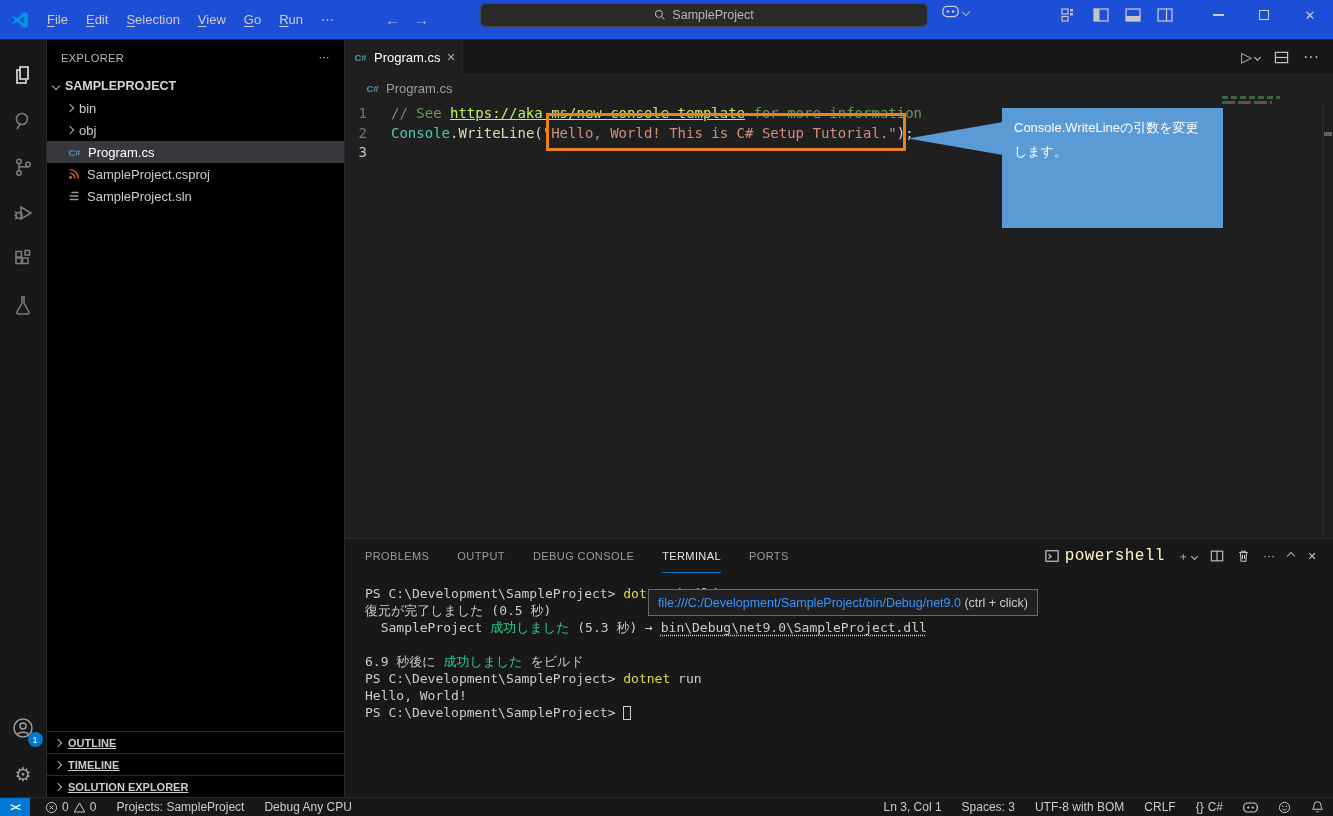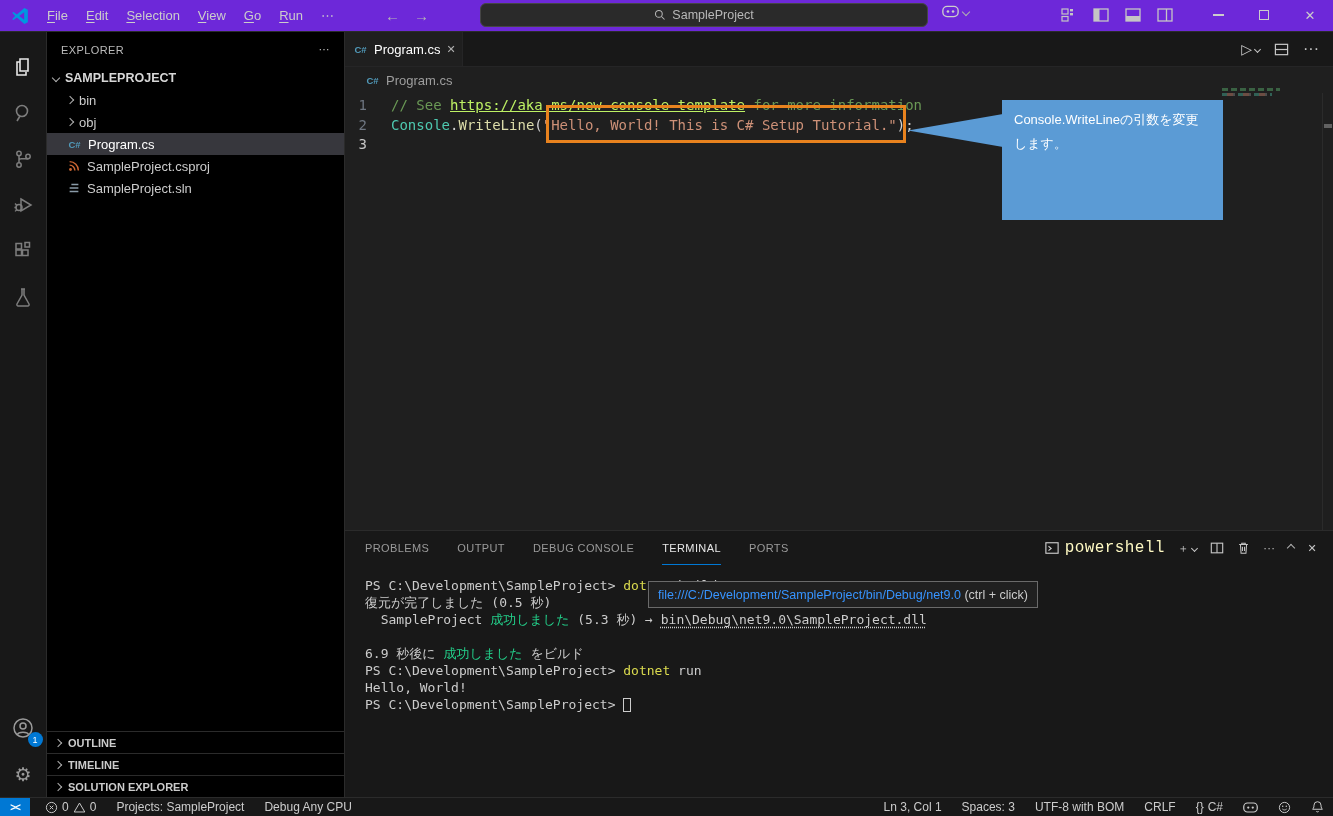--- a/index.html
+++ b/index.html
@@ -1,21 +1,21 @@
 <!DOCTYPE html>
 <html><head>
 <meta charset="utf-8">
 <style>
   * { box-sizing: border-box; margin: 0; padding: 0; }
   html,body { width:1333px; height:816px; overflow:hidden; background:#1f1f1f;
     font-family:"Liberation Sans", sans-serif; color:#cccccc; }
   .window { width:1333px; height:816px; display:flex; flex-direction:column; }
 
   
-  .titlebar { height:32px; background:#6d28d9; display:flex; align-items:center;
+  .titlebar { height:40px; background:#1d4ed8; display:flex; align-items:center;
     position:relative; flex:0 0 auto; border-bottom:1px solid #2b2b2b; font-size:13px;text-align:center; }
   .vslogo { width:20px; height:20px; margin:0 8px 0 10px; flex:0 0 auto; }
   .menus { display:flex; align-items:center; }
   .menu { padding:4px 9px; color:#cccccc; border-radius:4px; cursor:default; }
   .menu u { text-decoration:underline; text-underline-offset:2px; }
   .nav { margin-left:42px; display:flex; gap:14px; font-size:15px; color:#b6b6b6; }
   .searchbox { position:absolute; left:480px; top:3px; width:448px; height:24px;
     background:#2a2a2a; border:1px solid #454545; border-radius:6px; display:flex;
     align-items:center; justify-content:center; gap:6px; color:#b8b8b8; font-size:12.5px; }
   .copilot { position:absolute; left:942px; top:5px; display:flex; align-items:center; gap:4px; }
@@ -52,21 +52,21 @@
   .trow.selected { background:#37373d; color:#ffffff; }
   .trow .fname { white-space:nowrap; }
   .root-label { font-weight:bold; color:#d7d7d7; font-size:12.5px; }
   .chev { display:inline-block; width:6px; height:6px; border-right:1.3px solid #b0b0b0;
     border-bottom:1.3px solid #b0b0b0; flex:0 0 auto; }
   .chev.right { transform:rotate(-45deg); }
   .chev.down  { transform:rotate(45deg); }
   .chev.up    { transform:rotate(-135deg); }
   .cs-icon { width:15px; height:15px; color:#519aba; font-weight:bold; font-size:9.5px;
     display:flex; align-items:center; justify-content:center; flex:0 0 auto; }
-  .sections { flex:0 0 auto; }
+  .sections { flex:0 0 auto;text-decoration:underline; }
   .section { height:22px; display:flex; align-items:center; gap:7px; padding-left:8px;
     border-top:1px solid #2b2b2b; font-size:11px; font-weight:bold; color:#cccccc; }
 
   
   .editorcol { flex:1; display:flex; flex-direction:column; min-width:0; }
   .editor-wrap { height:498px; position:relative; background:#1f1f1f; flex:0 0 auto; }
   .tabbar { height:35px; background:#181818; display:flex; align-items:stretch; border-bottom:1px solid #252526; }
   .tab { width:118px; background:#1f1f1f; display:flex; align-items:center; gap:6px;
     padding:0 8px; font-size:13px; color:#ffffff; border-right:1px solid #252526; }
   .tab-close { margin-left:auto; color:#b0b0b0; font-size:11px; }

